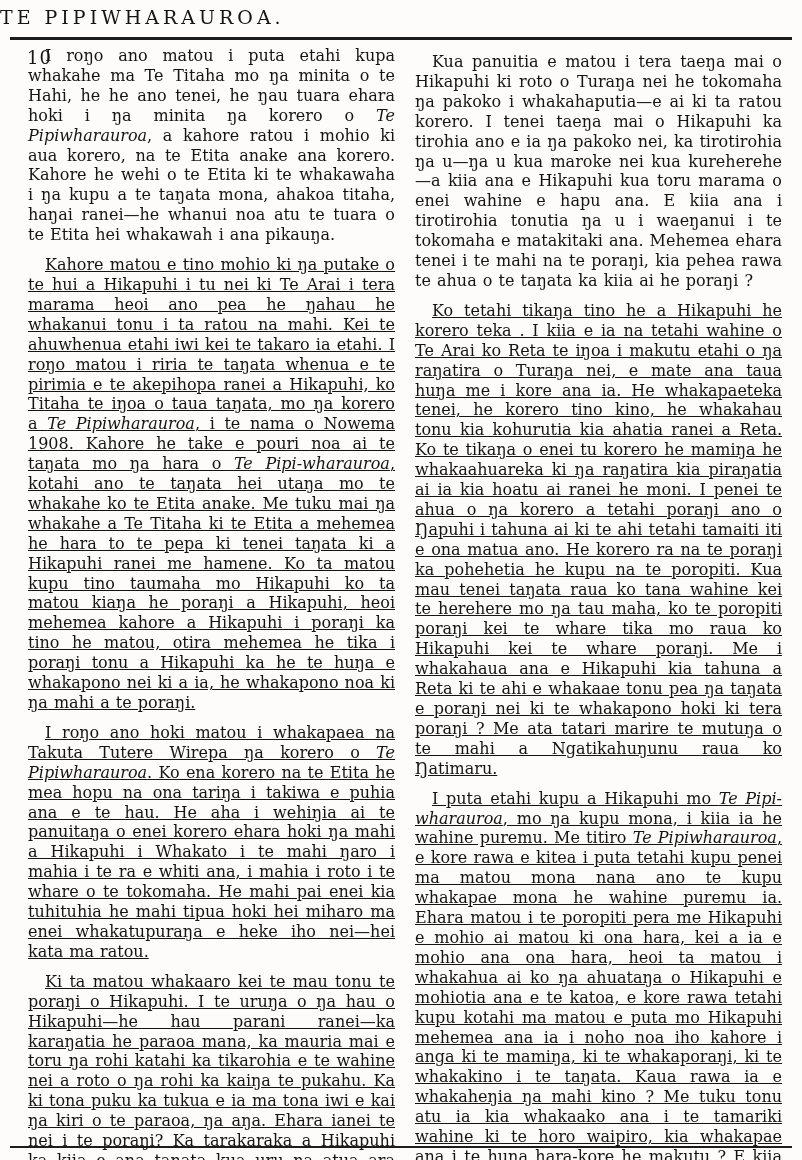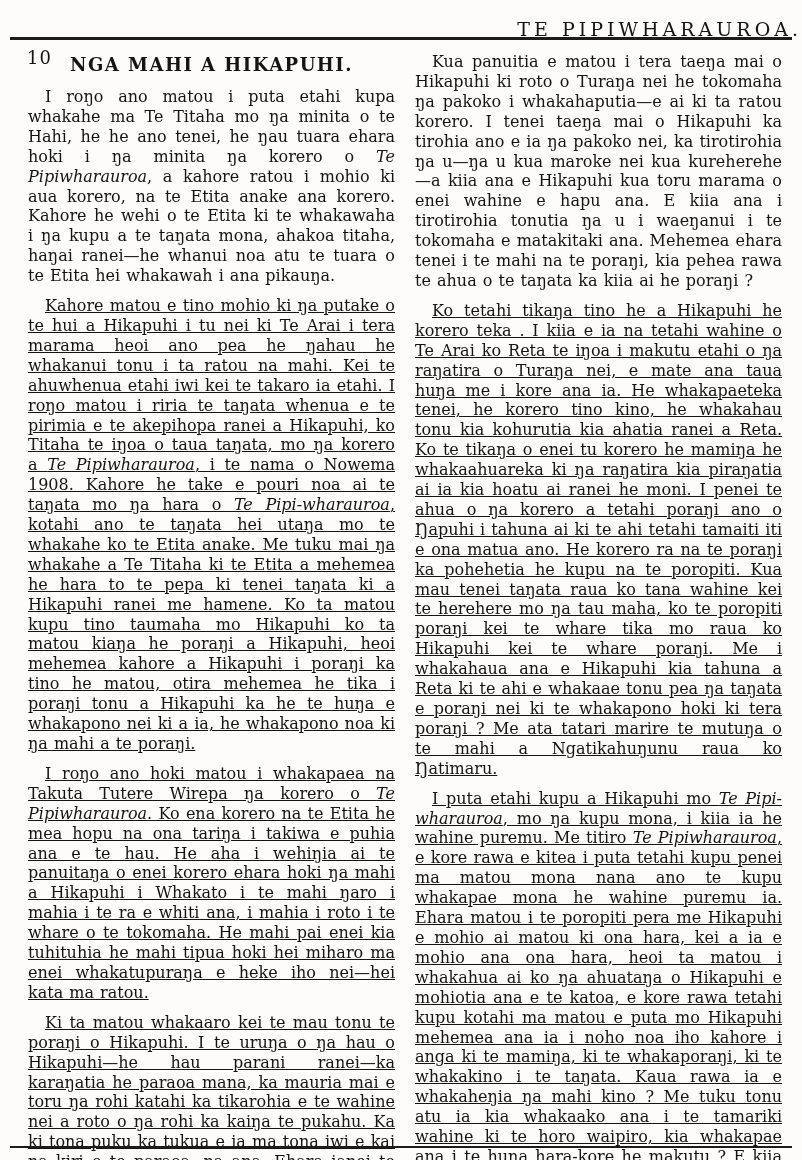--- a/index.html
+++ b/index.html
@@ -22,22 +22,22 @@
   }
   .page-number {
     position: absolute;
     left: 27px; top: 3px;
     font-size: 18px;
     letter-spacing: 1px;
     font-variant: small-caps;
     margin-top: 44px;
   }
   .masthead {
-    text-align: right;
-    padding-top: 18px;
+    text-align: left;
+    padding-top: 6px;
     font-size: 19px;
     letter-spacing: 4px;
     white-space: nowrap;
   }
   .header-rule {
     margin: 3px 10px 0 10px;
     border: 0;
     border-top: 3px solid #1c1c1c;
     height: 0;
   }
@@ -80,21 +80,20 @@
   <div class="page-header">
     <span class="page-number">10</span>
     <div class="masthead">TE PIPIWHARAUROA.</div>
   </div>
 
   <hr class="header-rule">
 
   <div class="columns">
 
     <div class="col col-left">
-      <h2 class="article-title">NGA MAHI A HIKAPUHI.</h2>
       <div>
           <p><span>I roŋo ano matou i puta etahi kupa whakahe ma Te Titaha mo ŋa minita o te Hahi, he he ano tenei, he ŋau tuara ehara hoki i ŋa minita ŋa korero o </span><i>Te Pipiwharauroa</i><span>, a kahore ratou i mohio ki aua korero, na te Etita anake ana korero.  Kahore he wehi o te Etita ki te whakawaha i ŋa kupu a te taŋata mona, ahakoa titaha, haŋai ranei—he whanui noa atu te tuara o te Etita hei whakawah i ana pikauŋa.</span></p>
           <p><span>Kahore matou e tino mohio ki ŋa putake o te hui a Hikapuhi i tu nei ki Te Arai i tera marama heoi ano pea he ŋahau he whakanui tonu i ta ratou na mahi.  Kei te ahuwhenua etahi iwi kei te takaro ia etahi.  I roŋo matou i riria te taŋata whenua e te pirimia e te akepihopa ranei a Hikapuhi, ko Titaha te iŋoa o taua taŋata, mo ŋa korero a </span><i>Te Pipiwharauroa</i><span>, i te nama o Nowema 1908.  Kahore he take e pouri noa ai te taŋata mo ŋa hara o </span><i>Te Pipi-wharauroa</i><span>, kotahi ano te taŋata hei utaŋa mo te whakahe ko te Etita anake.  Me tuku mai ŋa whakahe a Te Titaha ki te Etita a mehemea he hara to te pepa ki tenei taŋata ki a Hikapuhi ranei me hamene.  Ko ta matou kupu tino taumaha mo Hikapuhi ko ta matou kiaŋa he poraŋi a Hikapuhi, heoi mehemea kahore a Hikapuhi i poraŋi ka tino he matou, otira mehemea he tika i poraŋi tonu a Hikapuhi ka he te huŋa e whakapono nei ki a ia, he whakapono noa ki ŋa mahi a te poraŋi.</span></p>
           <p><span>I roŋo ano hoki matou i whakapaea na Takuta Tutere Wirepa ŋa korero o </span><i>Te Pipiwharauroa</i><span>.  Ko ena korero na te Etita he mea hopu na ona tariŋa i takiwa e puhia ana e te hau.  He aha i wehiŋia ai te panuitaŋa o enei korero ehara hoki ŋa mahi a Hikapuhi i Whakato i te mahi ŋaro i mahia i te ra e whiti ana, i mahia i roto i te whare o te tokomaha.  He mahi pai enei kia tuhituhia he mahi tipua hoki hei miharo ma enei whakatupuraŋa e heke iho nei—hei kata ma ratou.</span></p>
           <p><span>Ki ta matou whakaaro kei te mau tonu te poraŋi o Hikapuhi.  I te uruŋa o ŋa hau o Hikapuhi—he hau parani ranei—ka karaŋatia he paraoa mana, ka mauria mai e toru ŋa rohi katahi ka tikarohia e te wahine nei a roto o ŋa rohi ka kaiŋa te pukahu.  Ka ki tona puku ka tukua e ia ma tona iwi e kai ŋa kiri o te paraoa, ŋa aŋa.  Ehara ianei te nei i te poraŋi?  Ka tarakaraka a Hikapuhi ka kiia e ana taŋata kua uru ŋa atua ara "kua teke a te Wa."</span></p>
         </div>
     </div>
 
     <div class="col col-right">
       <div>

